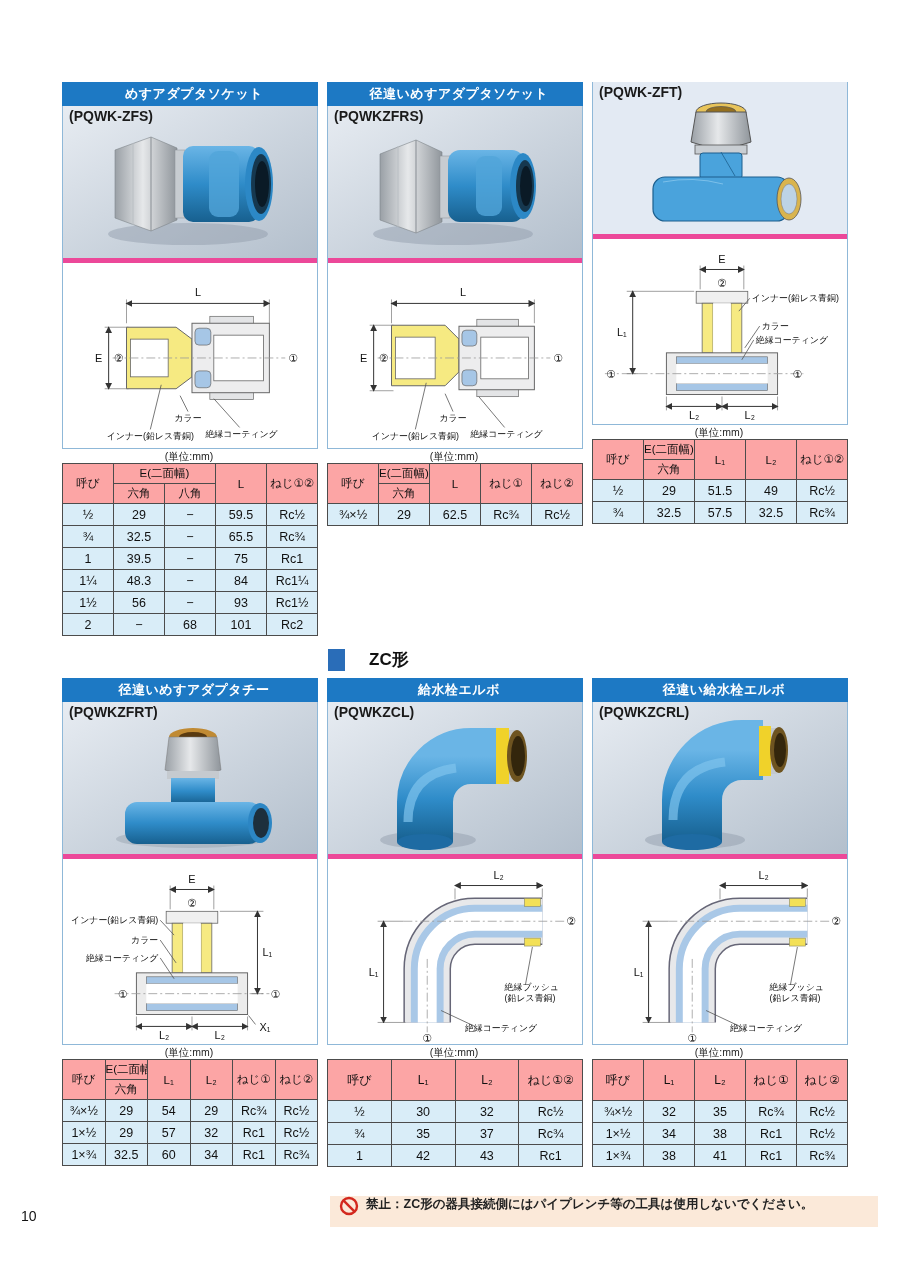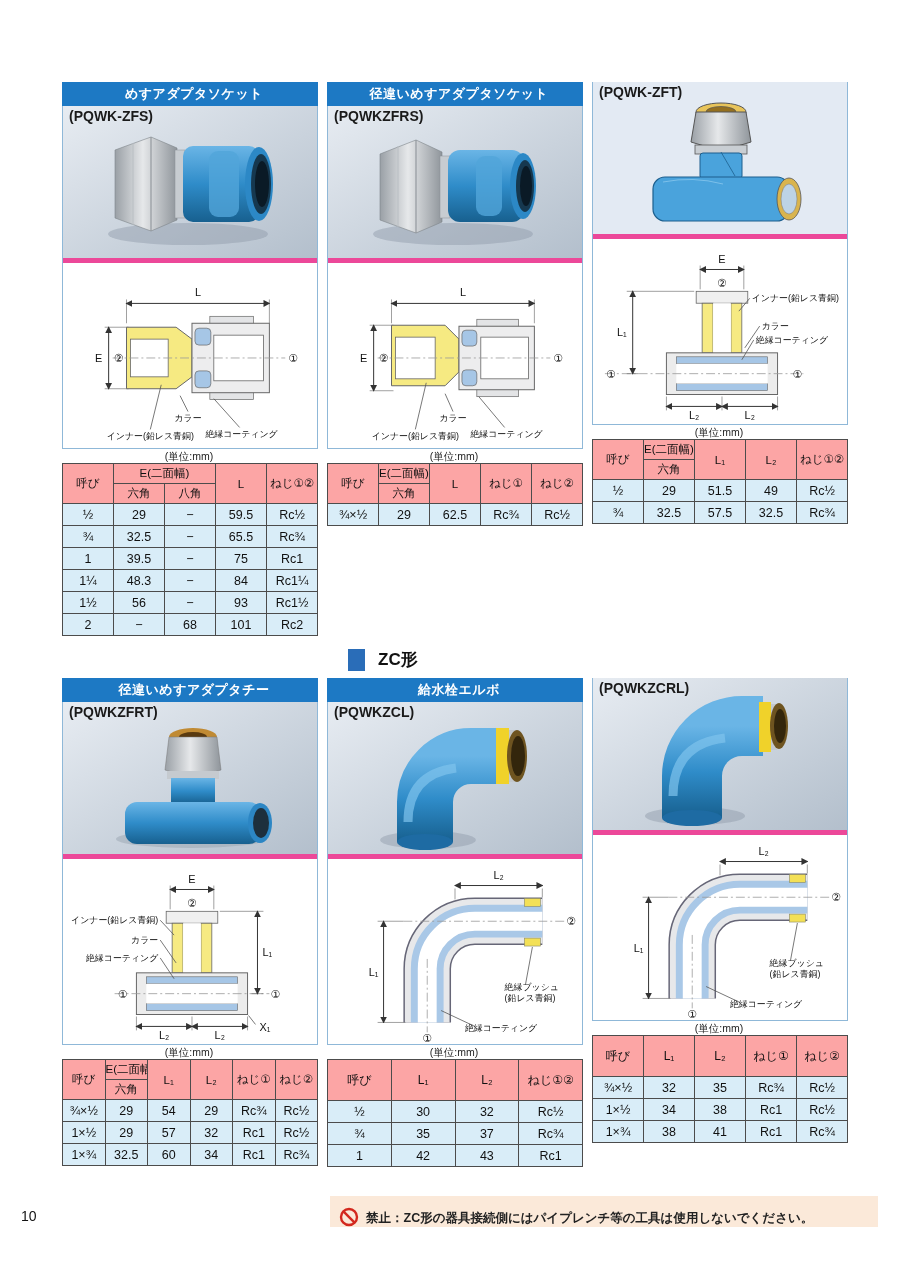--- a/index.html
+++ b/index.html
@@ -15,25 +15,25 @@
   .photo svg{display:block;}
   .model{position:absolute;top:2px;left:6px;font-size:14px;font-weight:bold;color:#1a1a1a;}
   .diagram{height:185px;}
   .diagram svg{display:block;}
   .unit{font-size:10.5px;text-align:center;color:#222;height:14px;line-height:14px;margin-right:2px;}
   table.spec{border-collapse:collapse;width:100%;table-layout:fixed;}
   .spec th,.spec td{border:1.6px solid #4c4c4c;text-align:center;padding:0;overflow:hidden;white-space:nowrap;}
   .spec thead th{background:#fca5a5;font-weight:normal;font-size:11.5px;height:19px;}
   .spec td{background:#d9edf8;font-size:12.5px;height:21px;}
   .spec.single thead th{height:40px;font-size:12px;}
-  .zc{position:absolute;top:648px;left:348px;display:flex;align-items:flex-end;gap:13px;}
+  .zc{position:absolute;top:648px;left:328px;display:flex;align-items:flex-end;gap:24px;}
   .zc-sq{width:17px;height:22px;background:#2a6db8;}
   .zc-label{font-size:17px;font-weight:bold;color:#111;}
   .warning{position:absolute;top:1196px;left:330px;width:548px;height:31px;background:#fbe9d9;
-    display:flex;align-items:flex-end;gap:7px;padding:0 9px;box-sizing:border-box;}
+    display:flex;align-items:flex-start;gap:7px;padding:0 9px;box-sizing:border-box;}
   .warning-text{font-size:12.5px;font-weight:bold;color:#222;}
   .pagenum{position:absolute;top:1208px;left:21px;font-size:14px;color:#111;}
   .defs{position:absolute;width:0;height:0;}
   
   .dim{stroke:#333;stroke-width:1;marker-start:url(#ah);marker-end:url(#ah);}
   .ext{stroke:#777;stroke-width:.7;}
   .cl{stroke:#999;stroke-width:.8;stroke-dasharray:9 3 2 3;}
   .ld{stroke:#555;stroke-width:.8;fill:none;}
   .lb{font-size:9px;fill:#111;}
   .num{font-size:11px;fill:#111;}
@@ -533,20 +533,21 @@
                 <td>42</td>
                 <td>43</td>
                 <td>Rc1</td>
               </tr>
             </tbody>
           </table>
         </div>
     </div>
 
     <div class="panel">
+      <div class="panel-header">径違い給水栓エルボ</div>
       <div class="panel-box">
         <div class="photo">
           <svg viewBox="0 0 254 152" width="254" height="152">
             <rect width="254" height="152" fill="url(#gbg)"></rect>
             <ellipse cx="102" cy="138" rx="50" ry="9" fill="#8e9aa8" opacity=".45"></ellipse>
             <path d="M99,140 V98 A50,50 0 0 1 149,48 H170" fill="none" stroke="url(#gb)" stroke-width="60"></path>
             <path d="M80,118 Q80,66 132,60" fill="none" stroke="#7fc3ec" stroke-width="9" opacity=".7"></path>
             <rect x="166" y="24" width="12" height="50" fill="#f0d22a"></rect>
             <rect x="178" y="26" width="6" height="46" fill="#c3c8cd"></rect>
             <ellipse cx="186" cy="48" rx="9" ry="23" fill="#6e5420"></ellipse>

